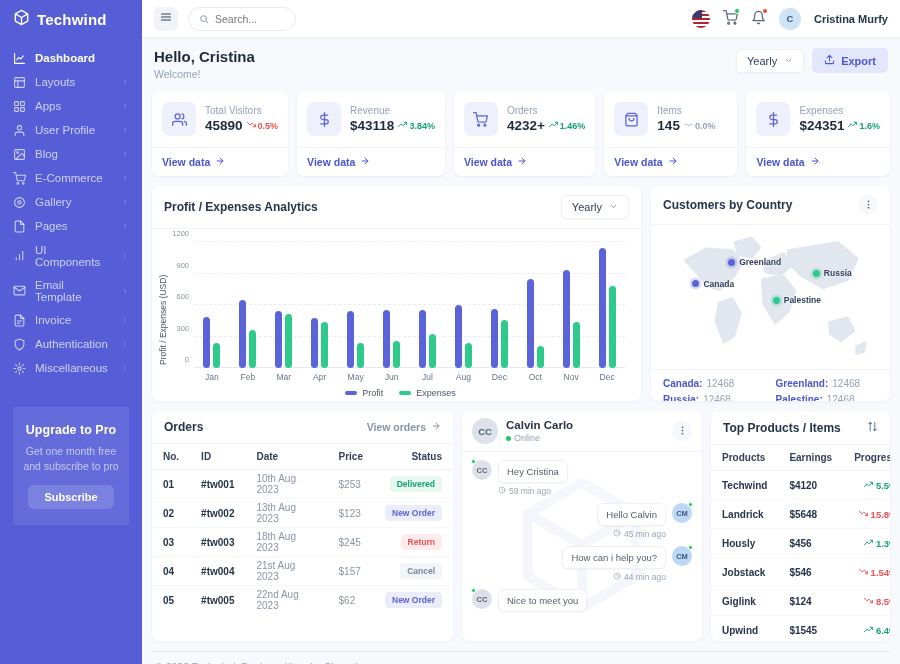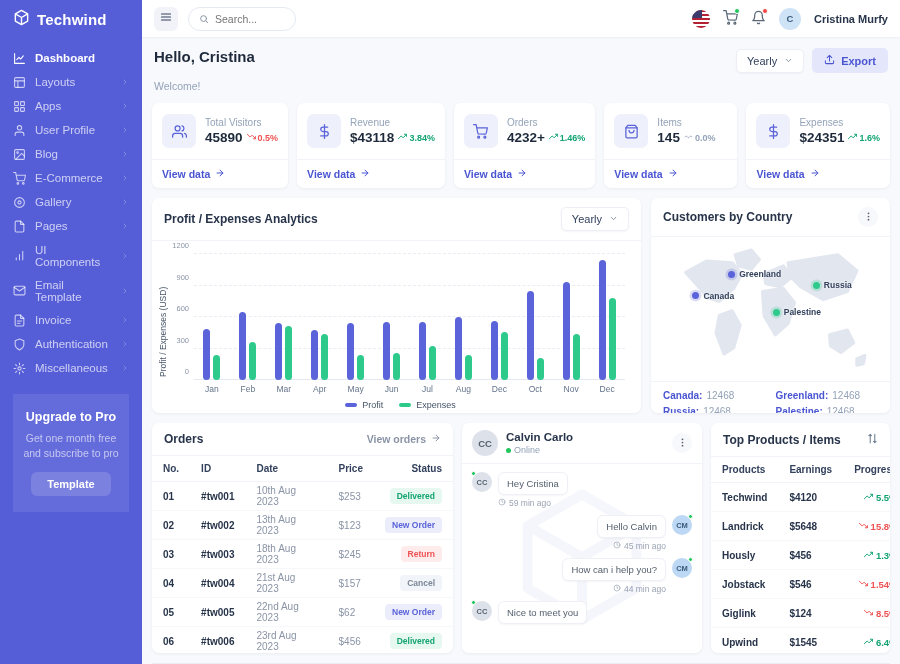--- a/index.html
+++ b/index.html
@@ -10,21 +10,21 @@
   .sidebar { width:142px; min-width:142px; background:#555dd7; color:#fff; display:flex; flex-direction:column; }
   .logo { height:38px; display:flex; align-items:center; gap:7px; padding:0 13px; font-size:15px; font-weight:700; letter-spacing:.2px; }
   .logo svg { width:17px; height:17px; }
   .side-nav { padding:8px 0 0; }
   .side-item { display:flex; align-items:center; gap:9px; padding:5.5px 13px; font-size:11.5px; color:rgba(255,255,255,.70); cursor:pointer; }
   .side-item.active { color:#fff; font-weight:600; }
   .si-icon { display:grid; place-items:center; }
   .si-icon svg { width:13px; height:13px; }
   .si-chev { margin-left:auto; opacity:.45; display:grid; place-items:center; }
   .si-chev svg { width:8px; height:8px; }
-  .upgrade { margin:14px 13px; background:rgba(255,255,255,.09); border-radius:0; padding:16px 10px; text-align:center; }
+  .upgrade { margin:27px 13px; background:rgba(255,255,255,.09); border-radius:0; padding:16px 10px; text-align:center; }
   .upgrade h4 { font-size:12.5px; font-weight:700; }
   .upgrade p { font-size:10.5px; line-height:1.45; color:rgba(255,255,255,.62); margin:7px 0 11px; }
   .upgrade button { background:rgba(255,255,255,.15); color:#fff; border:none; border-radius:6px; padding:6px 16px; font-size:11px; font-weight:700; cursor:pointer; font-family:inherit; }
 
   
   .main { flex:1; display:flex; flex-direction:column; min-width:0; }
   .topbar { height:37px; background:#fff; display:flex; align-items:center; gap:10px; padding:0 12px; box-shadow:0 1px 2px rgba(22,28,45,.05); }
   .hamburger { width:24px; height:24px; border:none; border-radius:6px; background:#f1f3f8; color:#33415c; display:grid; place-items:center; cursor:pointer; }
   .hamburger svg { width:12px; height:12px; }
   .search { display:flex; align-items:center; gap:6px; border:1px solid #e5e9f2; border-radius:14px; height:24px; padding:0 10px; width:108px; color:#8a94a6; background:#fff; }
@@ -38,21 +38,21 @@
   .icon-btn svg { width:15px; height:15px; }
   .ndot { position:absolute; top:-2px; right:-2px; width:6px; height:6px; border-radius:50%; border:1px solid #fff; }
   .ndot.green { background:#22c55e; } .ndot.red { background:#ef4444; }
   .avatar { width:22px; height:22px; border-radius:50%; background:#cfe3f7; color:#3b5b7d; font-size:9.5px; font-weight:700; display:grid; place-items:center; cursor:pointer; }
   .user-name { font-size:11px; font-weight:700; color:#27344a; cursor:pointer; }
 
   
   .content { flex:1; padding:8px 10px 0; min-height:0; }
   .greet-row { display:flex; justify-content:space-between; align-items:flex-start; margin:3px 2px 11px; }
   .greet-row h1 { font-size:15px; font-weight:700; color:#1e2a3b; }
-  .greet-row p { font-size:10.5px; color:#94a3b8; margin-top:15px; }
+  .greet-row p { font-size:10.5px; color:#94a3b8; margin-top:3px; }
   .controls { display:flex; align-items:center; gap:8px; }
   .select { background:#fff; border:1px solid #eceff5; border-radius:5px; padding:5px 10px; font-size:11px; color:#33415c; display:flex; align-items:center; gap:7px; cursor:pointer; box-shadow:0 1px 2px rgba(22,28,45,.04); }
   .select svg { width:9px; height:9px; color:#8a94a6; }
   .export-btn { background:#e4e7fb; color:#4a55d2; border:none; border-radius:5px; padding:6px 12px; font-size:11px; font-weight:700; display:flex; align-items:center; gap:6px; cursor:pointer; font-family:inherit; }
   .export-btn svg { width:11px; height:11px; }
 
   
   .stats-row { display:grid; grid-template-columns:repeat(5,1fr); gap:9px; }
   .stat-card { background:#fff; border-radius:7px; box-shadow:0 1px 3px rgba(22,28,45,.06); }
   .stat-top { display:flex; align-items:center; gap:9px; padding:11px 10px; }
@@ -345,21 +345,21 @@
           <span class="si-chev">
             <svg viewBox="0 0 24 24" fill="none" stroke="currentColor" stroke-width="2.6" stroke-linecap="round" stroke-linejoin="round">
               <path d="M9 6l6 6-6 6"></path>
             </svg>
           </span>
         </a>
       </nav>
     <div class="upgrade">
       <h4>Upgrade to Pro</h4>
       <p>Get one month free and subscribe to pro</p>
-      <button>Template</button>
+      <button>Subscribe</button>
     </div>
   </aside>
 
   <div class="main">
 
     <header class="topbar">
       <button class="hamburger">
         <span><svg viewBox="0 0 24 24" fill="none" stroke="currentColor" stroke-width="2.4" stroke-linecap="round">
               <path d="M3 6h18M3 12h18M3 18h18"></path>
             </svg></span>
@@ -749,27 +749,20 @@
      <td>21st Aug 2023</td>
      <td>$157</td>
      <td class="r"><span class="badge muted">Cancel</span></td>
                 </tr>
                 <tr>
                   <td class="dark">05</td>
      <td class="semi">#tw005</td>
      <td>22nd Aug 2023</td>
      <td>$62</td>
      <td class="r"><span class="badge indigo">New Order</span></td>
-                </tr>
-                <tr>
-                  <td class="dark">06</td>
-     <td class="semi">#tw006</td>
-     <td>23rd Aug 2023</td>
-     <td>$456</td>
-     <td class="r"><span class="badge success">Delivered</span></td>
                 </tr>
               </tbody>
           </table>
         </div>
 
         <div class="card chat-card">
           <div class="chat-head">
             <span class="chat-avatar">CC</span>
             <div>
               <div class="chat-name">Calvin Carlo</div>

